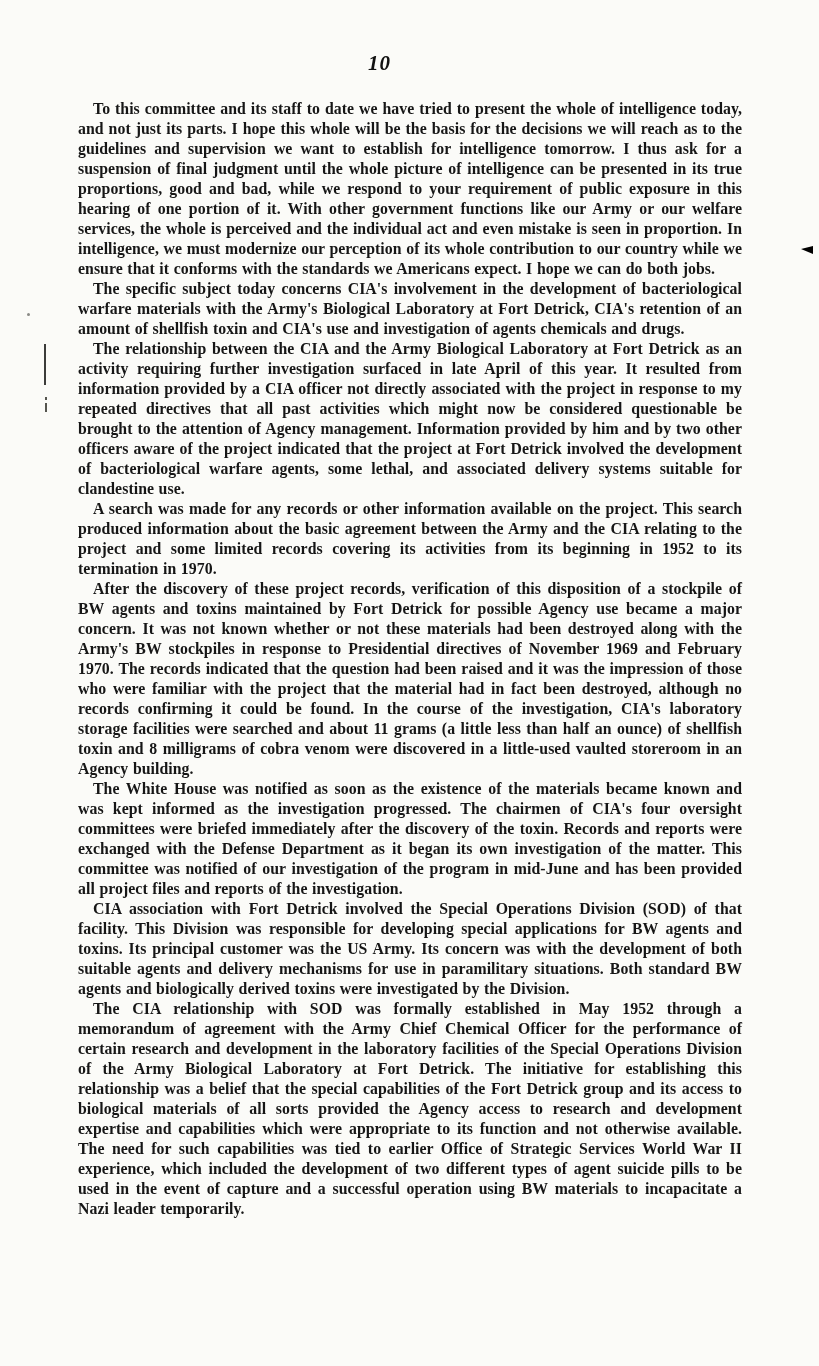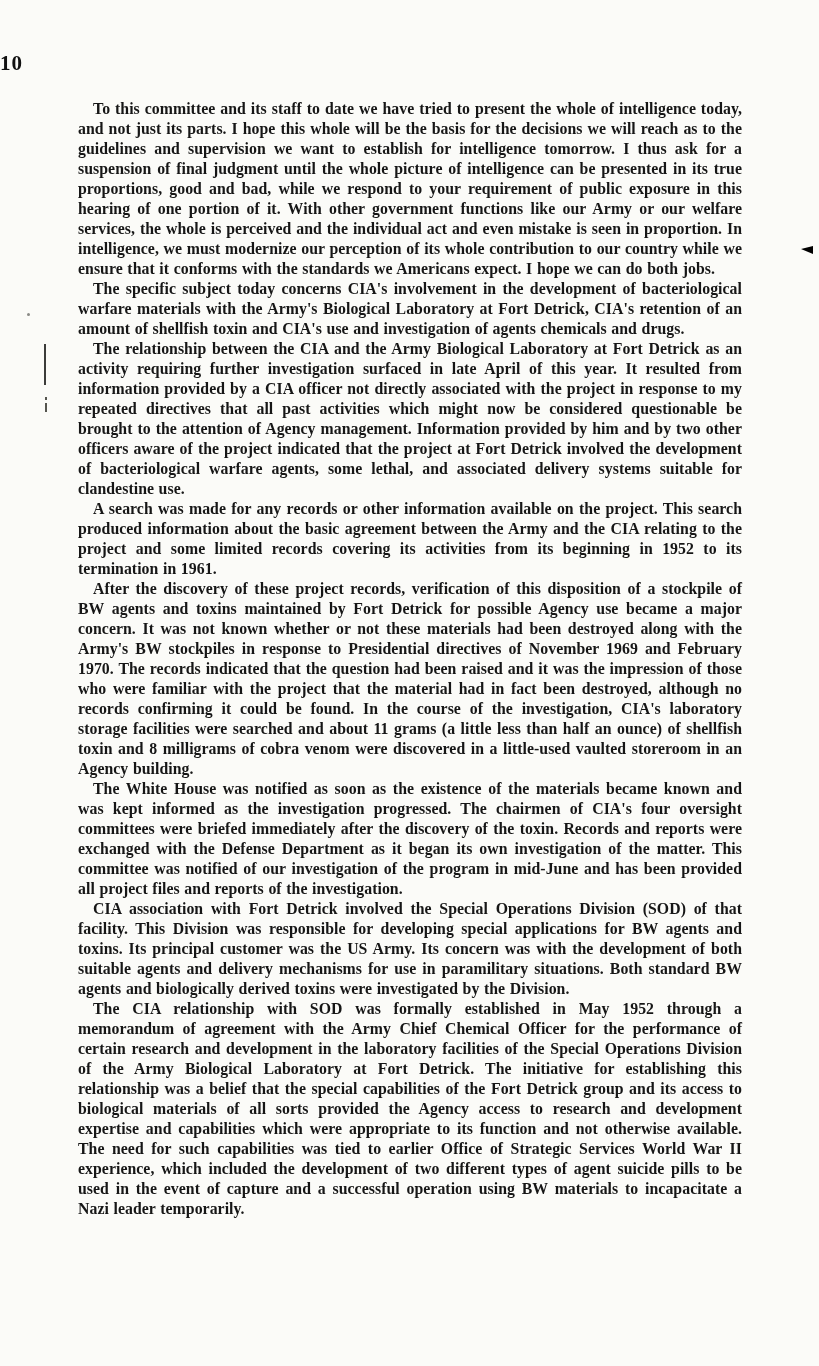--- a/index.html
+++ b/index.html
@@ -15,25 +15,26 @@
     margin: 0 auto;
     background: #fbfbf8;
     overflow: hidden;
     color: #121212;
   }
   .pagenum {
     position: absolute;
     top: 51px;
     left: 0;
     width: 759px;
-    text-align: left;
+    text-align: center;
     font-size: 21px;
     font-weight: bold;
     letter-spacing: 1px;
     color: #111;
+    font-style: italic;
   }
   .body-text {
     position: absolute;
     top: 99px;
     left: 78px;
     width: 664px;
     font-size: 15.8px;
     line-height: 20px;
     font-weight: bold;
     text-align: justify;
@@ -74,21 +75,21 @@
 <body>
 
 <div class="sheet">
 
   <div class="pagenum">10</div>
 
   <div class="body-text">
     <p>To this committee and its staff to date we have tried to present the whole of intelligence today, and not just its parts. I hope this whole will be the basis for the decisions we will reach as to the guidelines and supervision we want to establish for intelligence tomorrow. I thus ask for a suspension of final judgment until the whole picture of intelligence can be presented in its true proportions, good and bad, while we respond to your requirement of public exposure in this hearing of one portion of it. With other government functions like our Army or our welfare services, the whole is perceived and the individual act and even mistake is seen in proportion. In intelligence, we must modernize our perception of its whole contribution to our country while we ensure that it conforms with the standards we Americans expect. I hope we can do both jobs.</p>
     <p>The specific subject today concerns CIA's involvement in the development of bacteriological warfare materials with the Army's Biological Laboratory at Fort Detrick, CIA's retention of an amount of shellfish toxin and CIA's use and investigation of agents chemicals and drugs.</p>
     <p>The relationship between the CIA and the Army Biological Laboratory at Fort Detrick as an activity requiring further investigation surfaced in late April of this year. It resulted from information provided by a CIA officer not directly associated with the project in response to my repeated directives that all past activities which might now be considered questionable be brought to the attention of Agency management. Information provided by him and by two other officers aware of the project indicated that the project at Fort Detrick involved the development of bacteriological warfare agents, some lethal, and associated delivery systems suitable for clandestine use.</p>
-    <p>A search was made for any records or other information available on the project. This search produced information about the basic agreement between the Army and the CIA relating to the project and some limited records covering its activities from its beginning in 1952 to its termination in 1961.</p>
+    <p>A search was made for any records or other information available on the project. This search produced information about the basic agreement between the Army and the CIA relating to the project and some limited records covering its activities from its beginning in 1952 to its termination in 1970.</p>
     <p>After the discovery of these project records, verification of this disposition of a stockpile of BW agents and toxins maintained by Fort Detrick for possible Agency use became a major concern. It was not known whether or not these materials had been destroyed along with the Army's BW stockpiles in response to Presidential directives of November 1969 and February 1970. The records indicated that the question had been raised and it was the impression of those who were familiar with the project that the material had in fact been destroyed, although no records confirming it could be found. In the course of the investigation, CIA's laboratory storage facilities were searched and about 11 grams (a little less than half an ounce) of shellfish toxin and 8 milligrams of cobra venom were discovered in a little-used vaulted storeroom in an Agency building.</p>
     <p>The White House was notified as soon as the existence of the materials became known and was kept informed as the investigation progressed. The chairmen of CIA's four oversight committees were briefed immediately after the discovery of the toxin. Records and reports were exchanged with the Defense Department as it began its own investigation of the matter. This committee was notified of our investigation of the program in mid-June and has been provided all project files and reports of the investigation.</p>
     <p>CIA association with Fort Detrick involved the Special Operations Division (SOD) of that facility. This Division was responsible for developing special applications for BW agents and toxins. Its principal customer was the US Army. Its concern was with the development of both suitable agents and delivery mechanisms for use in paramilitary situations. Both standard BW agents and biologically derived toxins were investigated by the Division.</p>
     <p>The CIA relationship with SOD was formally established in May 1952 through a memorandum of agreement with the Army Chief Chemical Officer for the performance of certain research and development in the laboratory facilities of the Special Operations Division of the Army Biological Laboratory at Fort Detrick. The initiative for establishing this relationship was a belief that the special capabilities of the Fort Detrick group and its access to biological materials of all sorts provided the Agency access to research and development expertise and capabilities which were appropriate to its function and not otherwise available. The need for such capabilities was tied to earlier Office of Strategic Services World War II experience, which included the development of two different types of agent suicide pills to be used in the event of capture and a successful operation using BW materials to incapacitate a Nazi leader temporarily.</p>
   </div>
 
   <div class="mark mark-dot"></div>
   <div class="mark mark-line"></div>
   <div class="mark mark-tick"></div>
   <div class="mark mark-arrow"></div>

